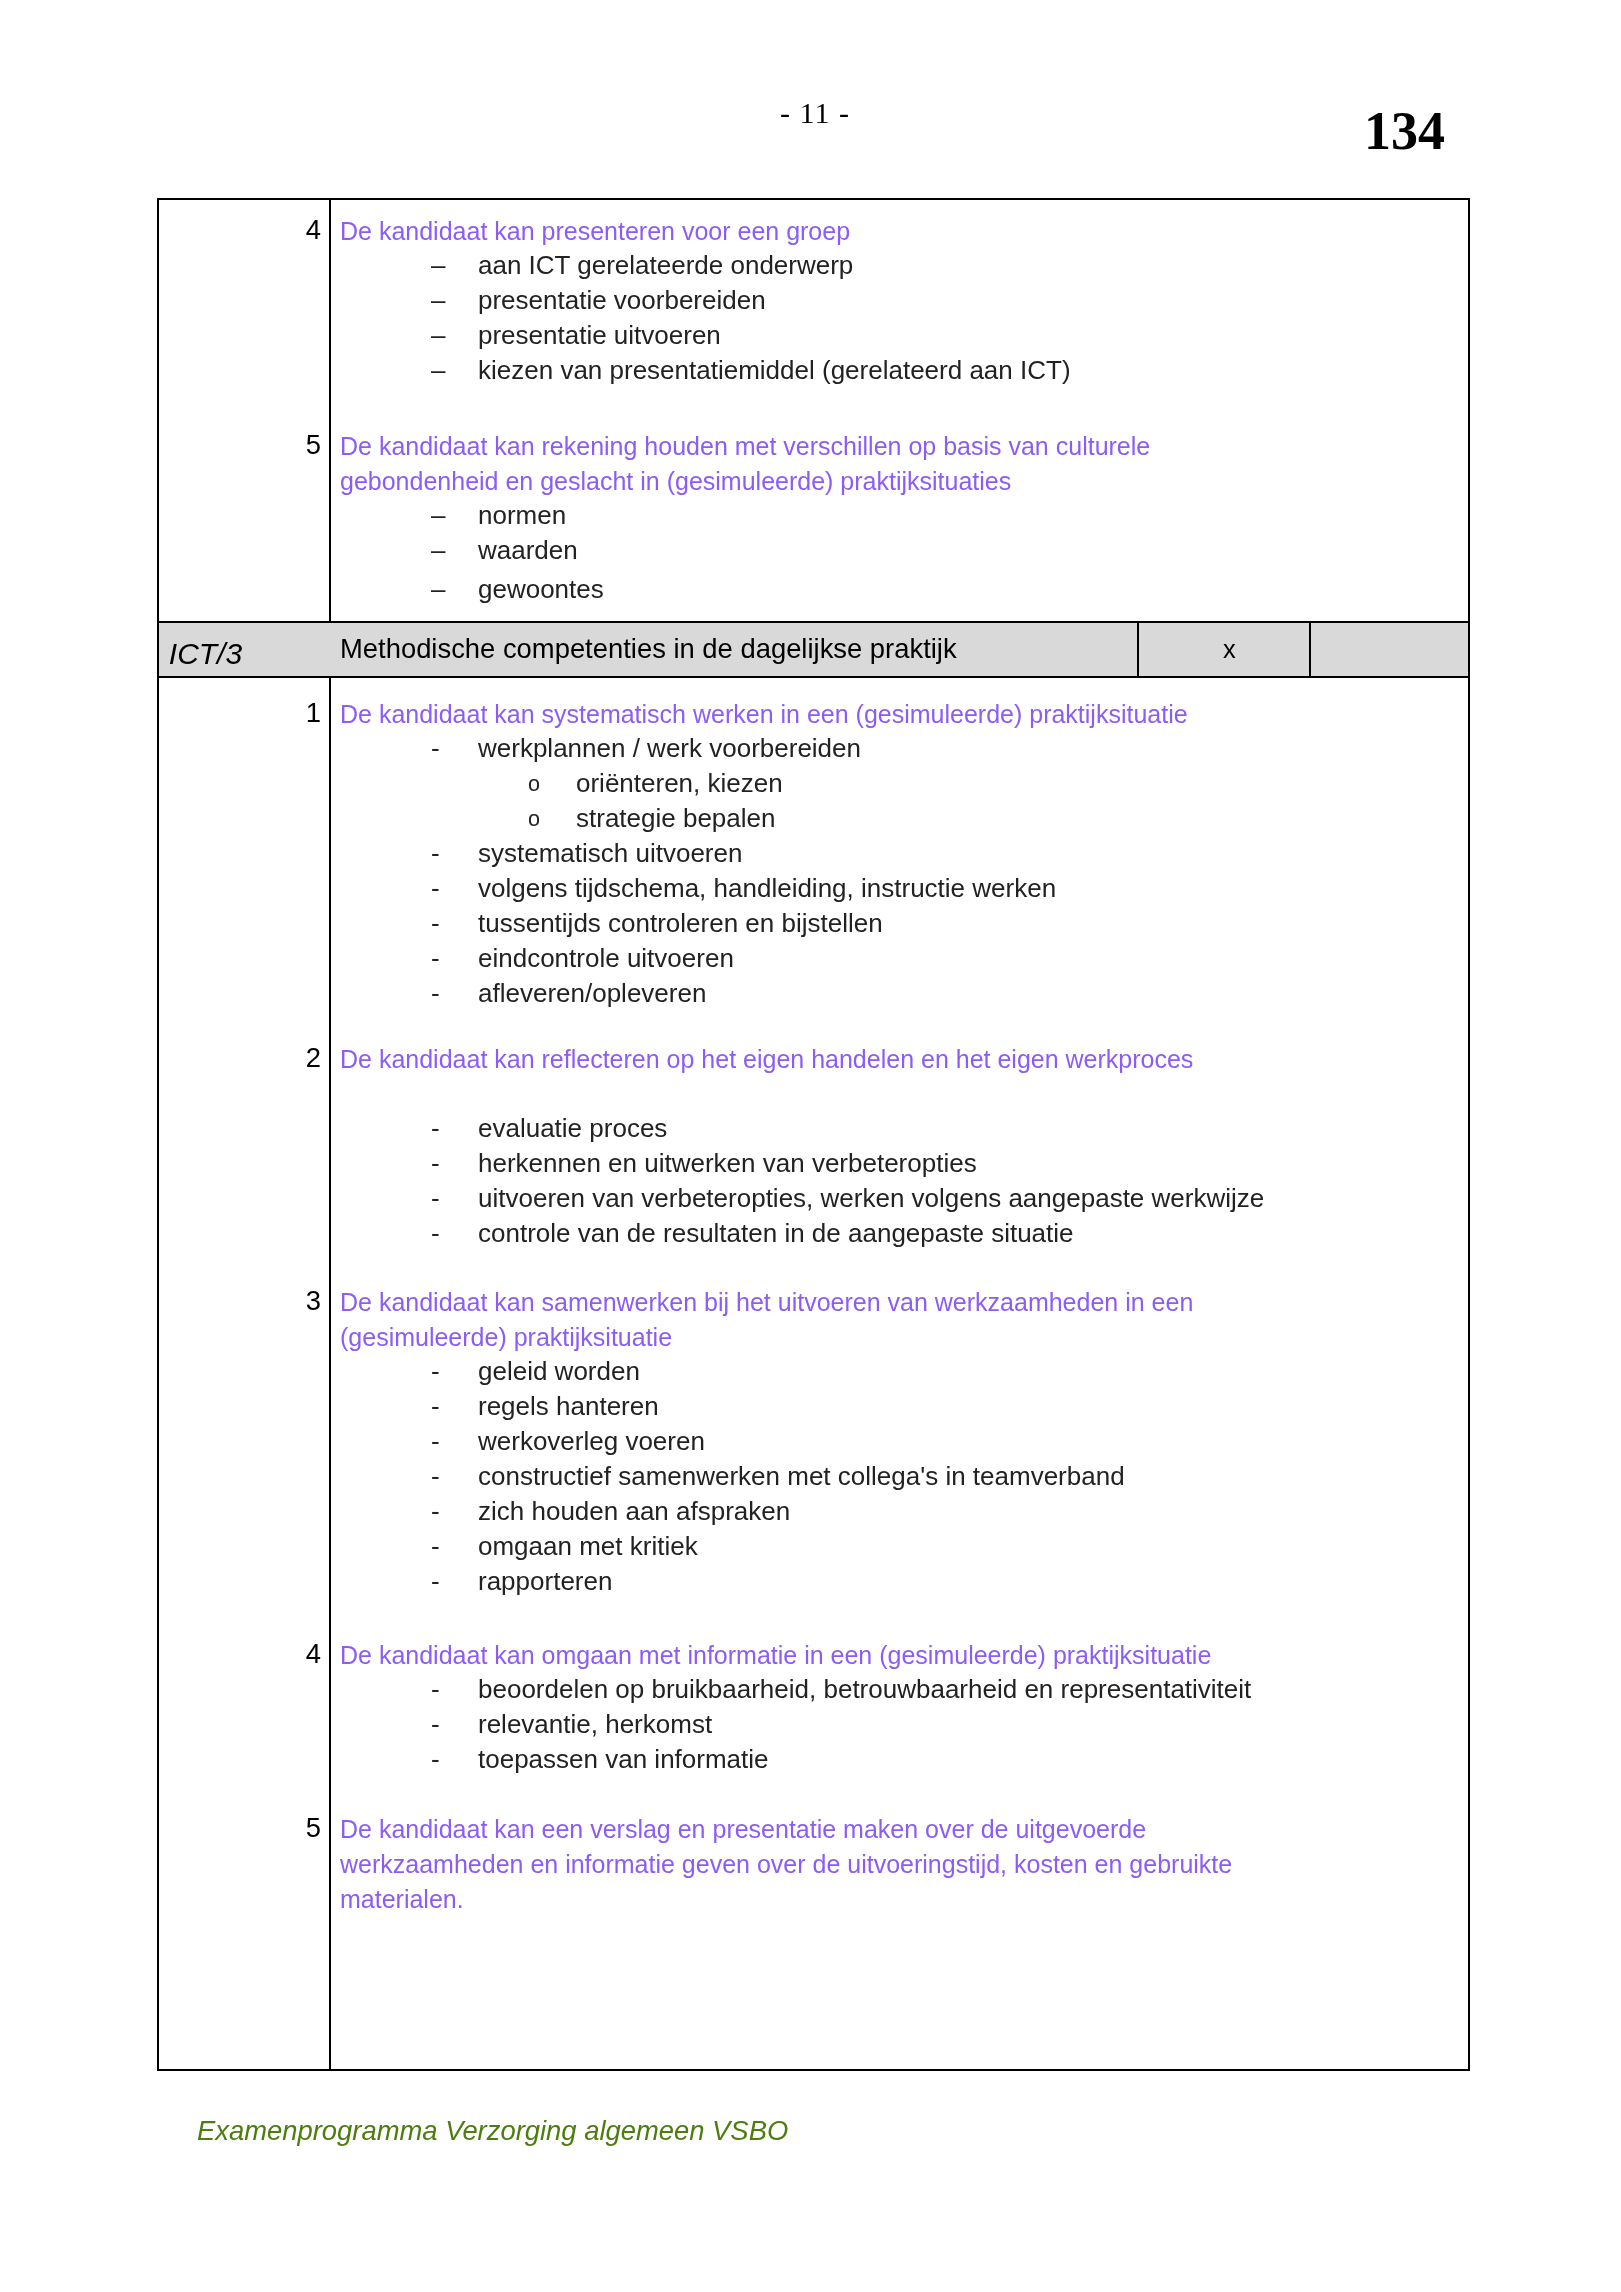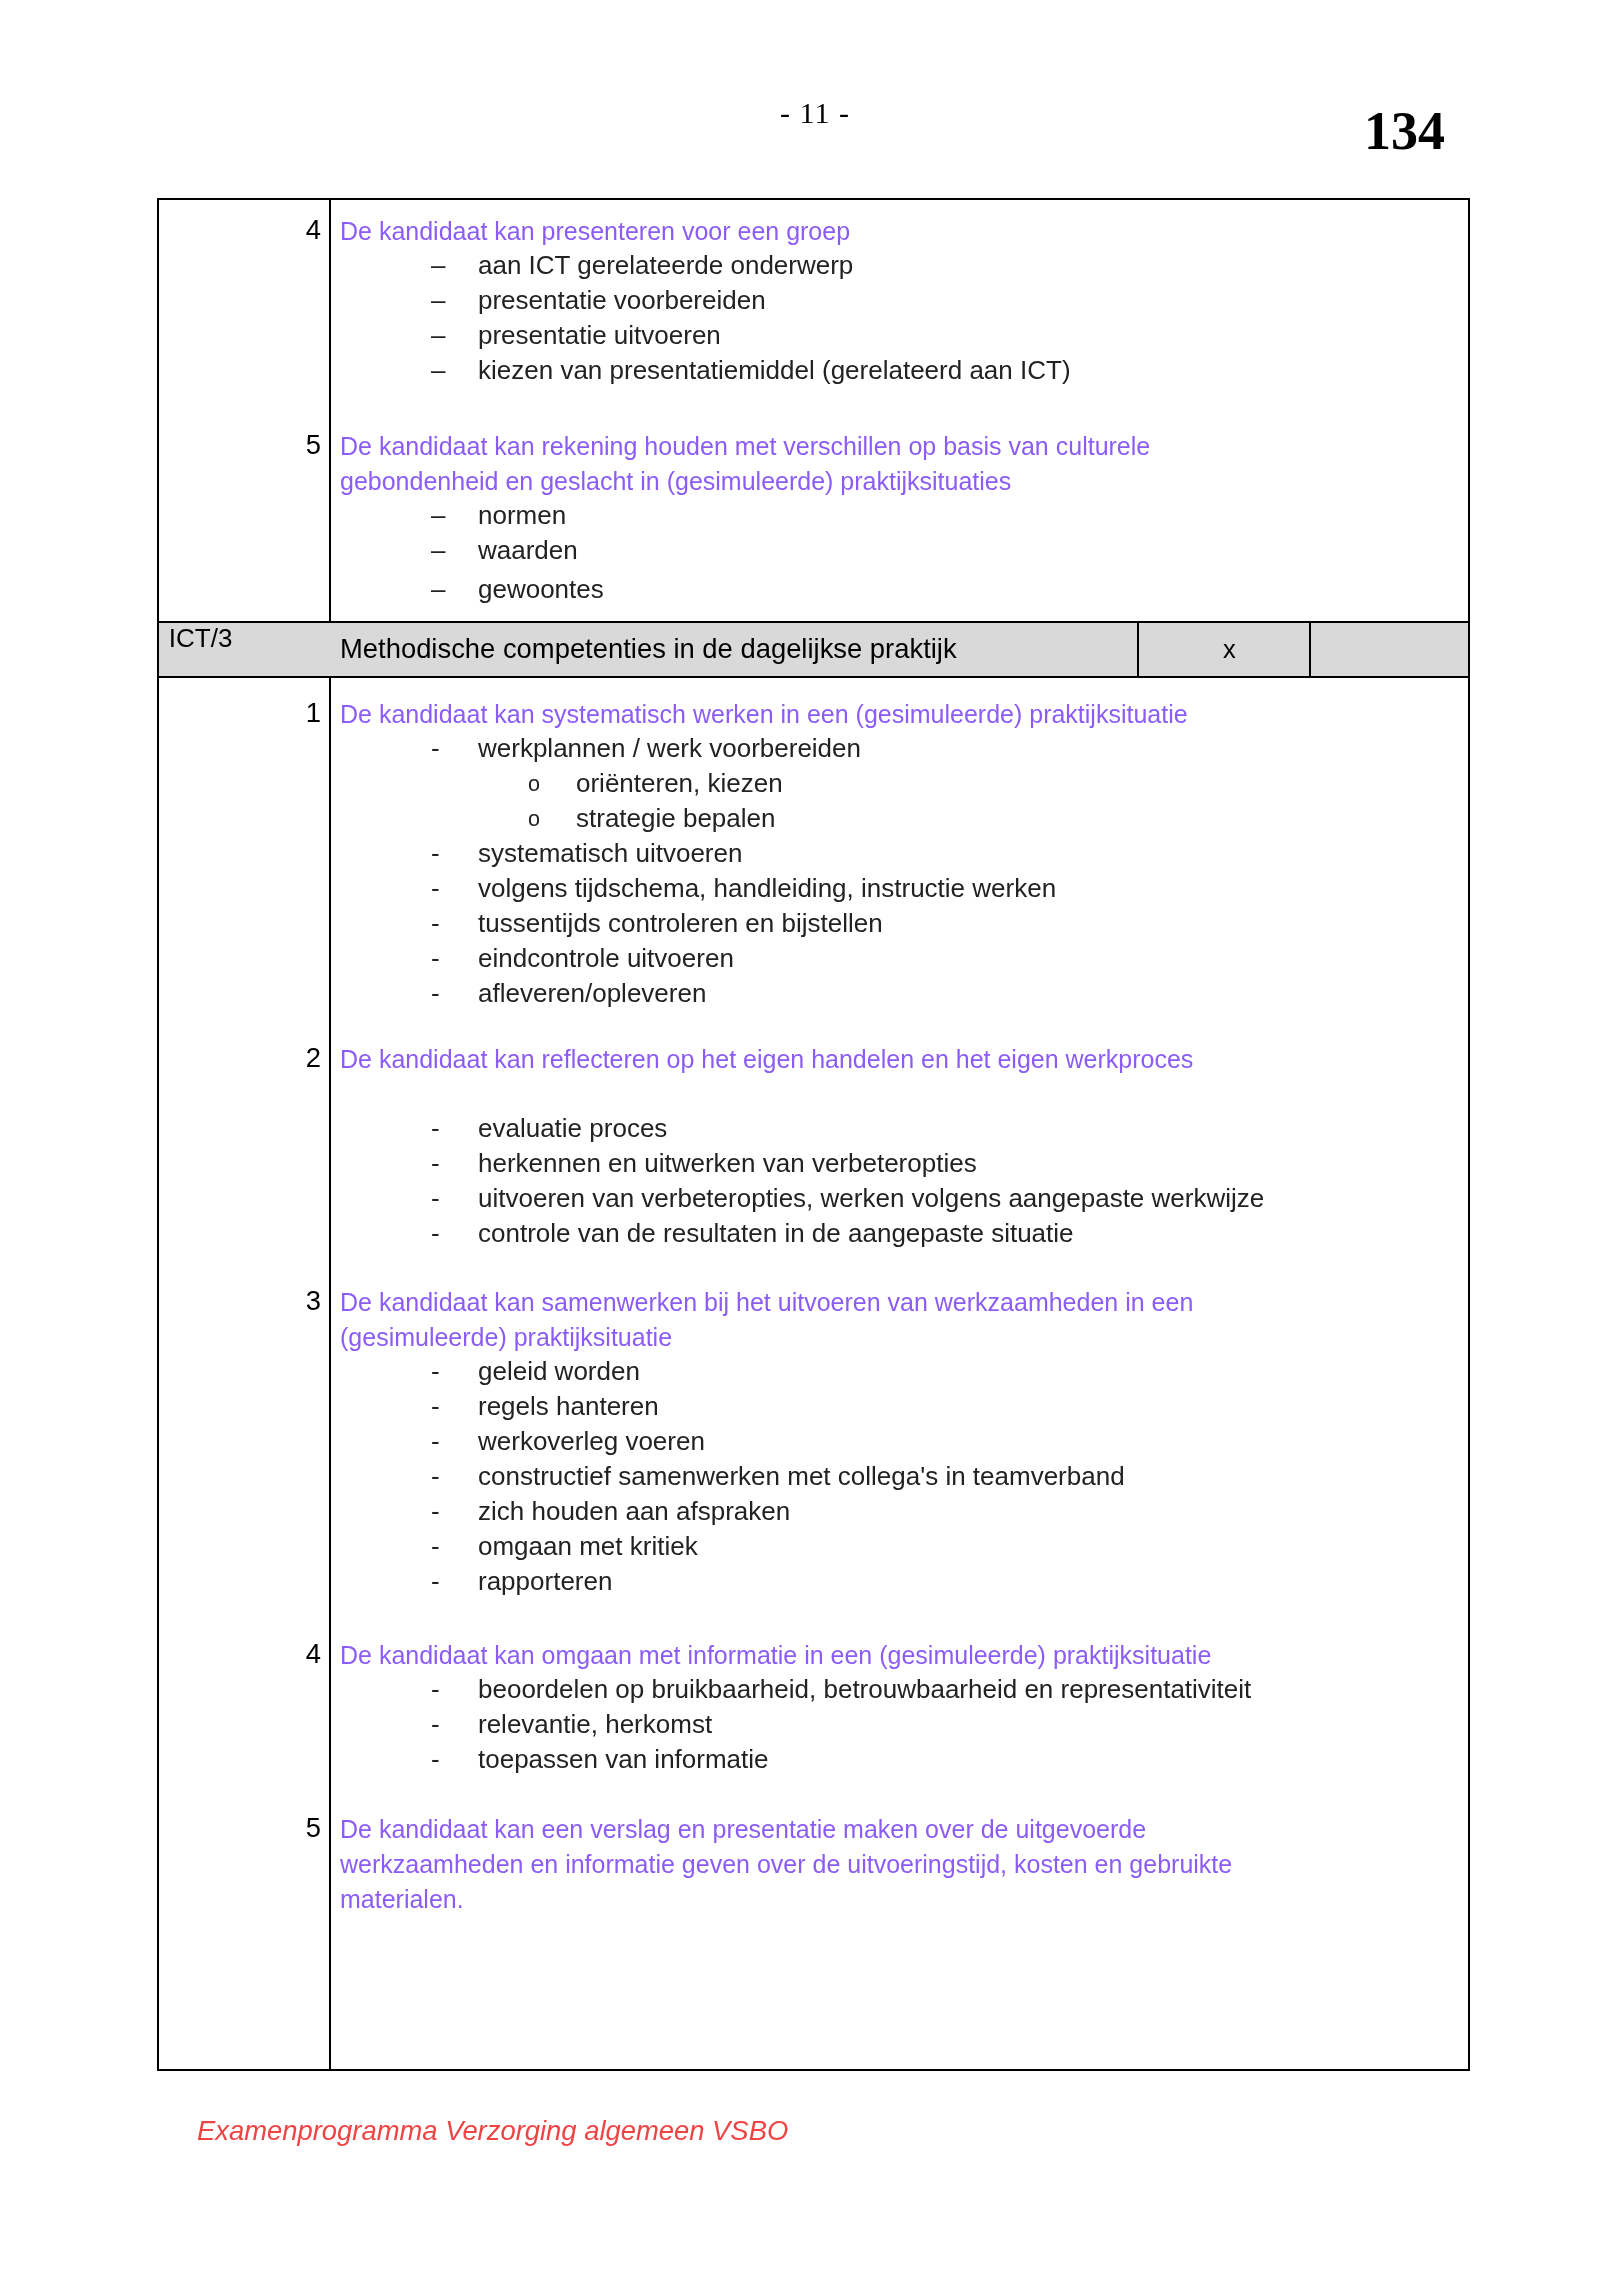--- a/index.html
+++ b/index.html
@@ -2,34 +2,34 @@
 <html><head>
 <meta charset="utf-8">
 <style>
   html, body { margin: 0; padding: 0; background: #ffffff; }
   body { width: 1621px; height: 2293px; position: relative; overflow: hidden; font-family: "Liberation Sans", sans-serif; color: #000; }
   .page-num { position: absolute; top: 96px; left: 780px; font-family: "Liberation Serif", serif; font-size: 30px; letter-spacing: 1px; }
   .doc-num { position: absolute; top: 100px; left: 1364px; font-family: "Liberation Serif", serif; font-weight: bold; font-size: 54px; }
   .tbl { position: absolute; left: 157px; top: 198px; width: 1313px; height: 1873px; border: 2.9px solid #000; box-sizing: border-box; }
   .vline { position: absolute; top: 0; bottom: 0; left: 170px; width: 2px; background: #000; }
   .hdr { position: absolute; left: 0; right: 0; top: 421px; height: 57px; background: #d9d9d9; border-top: 2.9px solid #000; border-bottom: 2.9px solid #000; box-sizing: border-box; }
-  .hdr .code { position: absolute; left: 9.8px; top: 0; font-size: 26px; }
+  .hdr .code { position: absolute; left: 9.8px; top: 14px; font-size: 30px; font-style: italic; }
   .hdr .title { position: absolute; left: 181px; top: 9.8px; font-size: 27.4px; }
   .hdr .sep1 { position: absolute; top: 0; bottom: 0; left: 978px; width: 2px; background: #000; }
   .hdr .sep2 { position: absolute; top: 0; bottom: 0; left: 1150px; width: 2px; background: #000; }
   .hdr .mark { position: absolute; left: 1064px; top: 11.8px; font-size: 25.5px; font-weight: normal; }
   .item { position: absolute; left: 0; right: 0; }
   .item .num { position: absolute; left: 0; width: 162px; text-align: right; font-size: 27.4px; }
   .item .stmt { position: absolute; left: 181px; width: 1098px; font-size: 25px; line-height: 35px; color: #8b5cf6; }
   .item ul { list-style: none; margin: 0; padding: 0; position: absolute; left: 181px; width: 1098px; }
   .item li { position: relative; font-size: 26px; line-height: 35px; color: #222; padding-left: 138px; }
   .item li .dash { position: absolute; left: 91px; top: 0; }
   .item li.sub { padding-left: 236px; }
   .item li.sub .dash { left: 188px; font-size: 21.6px; }
-  .footer { position: absolute; left: 197px; top: 2115px; font-size: 27.4px; font-style: italic; color: #ef4444; }
+  .footer { position: absolute; left: 197px; top: 2115px; font-size: 27.4px; font-style: italic; color: #4d7c0f; }
 </style>
 </head>
 <body>
 
 <div class="page-num">- 11 -</div>
 <div class="doc-num">134</div>
 
 <div class="tbl">
   <div class="vline"></div>
 

